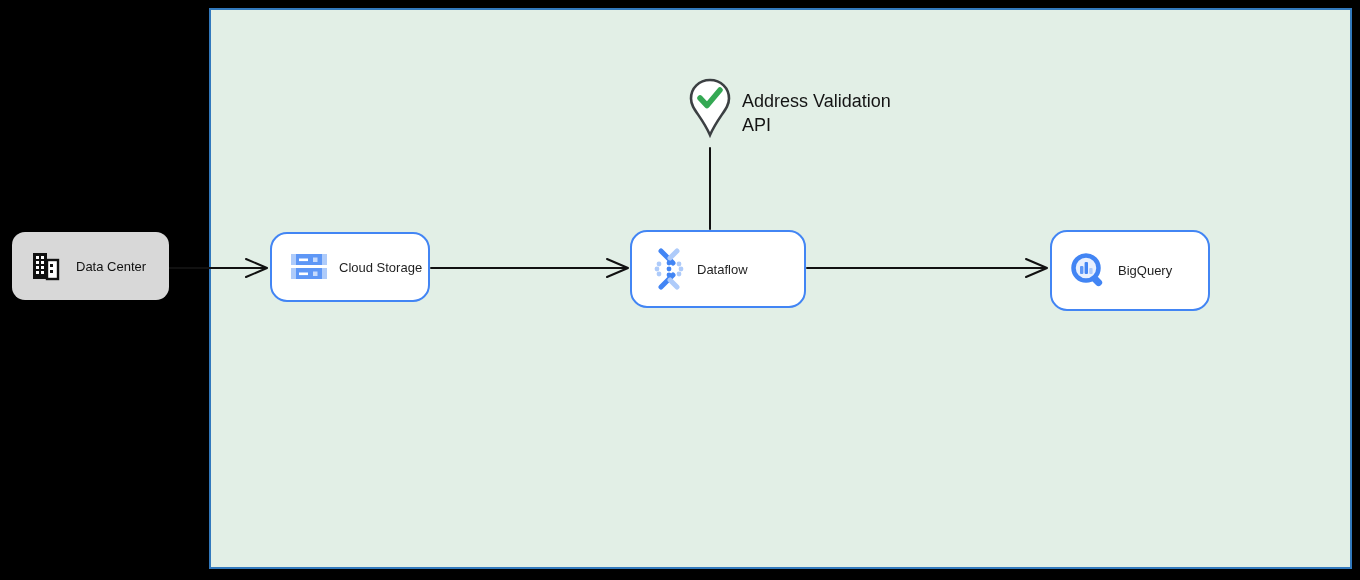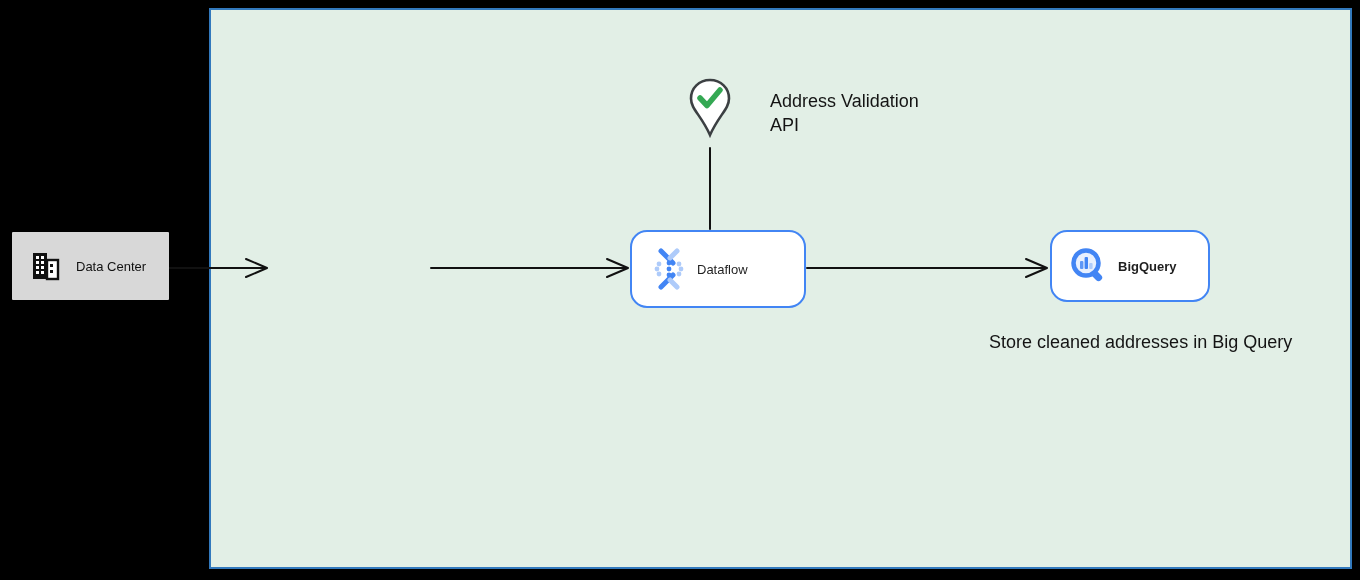--- a/index.html
+++ b/index.html
@@ -16,41 +16,41 @@
   .arrow-layer { position: absolute; left: 0; top: 0; width: 1360px; height: 580px; pointer-events: none; }
 
   .node {
     position: absolute; display: flex; align-items: center;
     background: #ffffff; border: 2px solid #4285f4; border-radius: 17px;
   }
   .node .label { font-size: 13px; color: #1f1f1f; }
 
   .node-datacenter {
     position: absolute; left: 12px; top: 232px; width: 157px; height: 68px;
-    background: #d8d8d8; border-radius: 1px; display: flex; align-items: center;
+    background: #d8d8d8; border-radius: 13px; display: flex; align-items: center;
   }
   .node-datacenter .label { font-size: 13px; color: #111111; margin-left: 15px; }
   .node-datacenter .icon { margin-left: 17px; display: flex; }
 
   .node-cloudstorage { left: 270px; top: 232px; width: 160px; height: 70px; }
   .node-cloudstorage .icon { margin-left: 19px; display: flex; }
   .node-cloudstorage .label { margin-left: 12px; }
 
   .node-dataflow { left: 630px; top: 230px; width: 176px; height: 78px; }
   .node-dataflow .icon { margin-left: 19px; display: flex; }
   .node-dataflow .label { margin-left: 10px; text-align: center; }
 
-  .node-bigquery { left: 1050px; top: 230px; width: 160px; height: 72px; font-weight: bold; }
+  .node-bigquery { left: 1050px; top: 230px; width: 160px; height: 81px; }
   .node-bigquery .icon { margin-left: 18px; display: flex; }
   .node-bigquery .label { margin-left: 10px; }
 
   .pin-marker { position: absolute; left: 687px; top: 77px; }
 
   .caption { position: absolute; color: #141414; font-size: 18px; line-height: 24px; white-space: pre-line; }
-  .caption-validation { left: 770px; top: 89px; }
+  .caption-validation { left: 742px; top: 89px; }
   .caption-upload { left: 270px; top: 331px; }
   .caption-process { left: 570px; top: 330px; }
   .caption-store { left: 989px; top: 330px; }
 </style>
 </head>
 <body>
 
 <div class="stage">
 
   <div class="boundary"></div>
@@ -96,20 +96,41 @@
         <rect x="18" y="10" width="11" height="19" fill="#ffffff" stroke="#111111" stroke-width="2.4"></rect>
         <g fill="#111111">
           <rect x="21" y="14" width="3" height="3"></rect>
             <rect x="21" y="20" width="3" height="3"></rect>
         </g>
       </svg>
     </span>
     <span class="label">Data Center</span>
   </div>
 
+  <div class="node node-cloudstorage">
+    <span class="icon">
+      <svg width="36" height="28" viewBox="0 0 36 28">
+        <g>
+          <rect x="0" y="1" width="36" height="11" fill="#5e97f6"></rect>
+          <rect x="0" y="1" width="5" height="11" fill="#aecbfa"></rect>
+          <rect x="31" y="1" width="5" height="11" fill="#aecbfa"></rect>
+          <rect x="8" y="5.5" width="9" height="2.6" fill="#ffffff"></rect>
+          <rect x="22" y="4.5" width="4.5" height="4.5" fill="#c6dafc"></rect>
+        </g>
+        <g>
+          <rect x="0" y="15" width="36" height="11" fill="#5e97f6"></rect>
+          <rect x="0" y="15" width="5" height="11" fill="#aecbfa"></rect>
+          <rect x="31" y="15" width="5" height="11" fill="#aecbfa"></rect>
+          <rect x="8" y="19.5" width="9" height="2.6" fill="#ffffff"></rect>
+          <rect x="22" y="18.5" width="4.5" height="4.5" fill="#c6dafc"></rect>
+        </g>
+      </svg>
+    </span>
+    <span class="label">Cloud Storage</span>
+  </div>
 
   <div class="node node-dataflow">
     <span class="icon">
       <svg width="36" height="42" viewBox="0 0 36 42">
         <g stroke-linecap="round" fill="none">
           <path d="M10,3 L22,15" stroke="#4285f4" stroke-width="5"></path>
           <path d="M26,3 L19,10" stroke="#aecbfa" stroke-width="5"></path>
           <path d="M10,39 L22,27" stroke="#4285f4" stroke-width="5"></path>
           <path d="M26,39 L19,32" stroke="#aecbfa" stroke-width="5"></path>
         </g>
@@ -151,15 +172,14 @@
       <path d="M23,3 C12,3 4,11 4,21.5 C4,32 14,38 23,58 C32,38 42,32 42,21.5 C42,11 34,3 23,3 Z" fill="#ffffff" stroke="#3c4043" stroke-width="2.6"></path>
       <path d="M13,21 L20,28.5 L33,13" fill="none" stroke="#34a853" stroke-width="5.5" stroke-linecap="round" stroke-linejoin="round"></path>
     </svg>
   </span>
 
   <div class="caption caption-validation">Address Validation
 API</div>
 
 
 
-  <div class="caption caption-store">Store cleaned addresses in Big Query</div>
 
 </div>
 
 </body></html>

